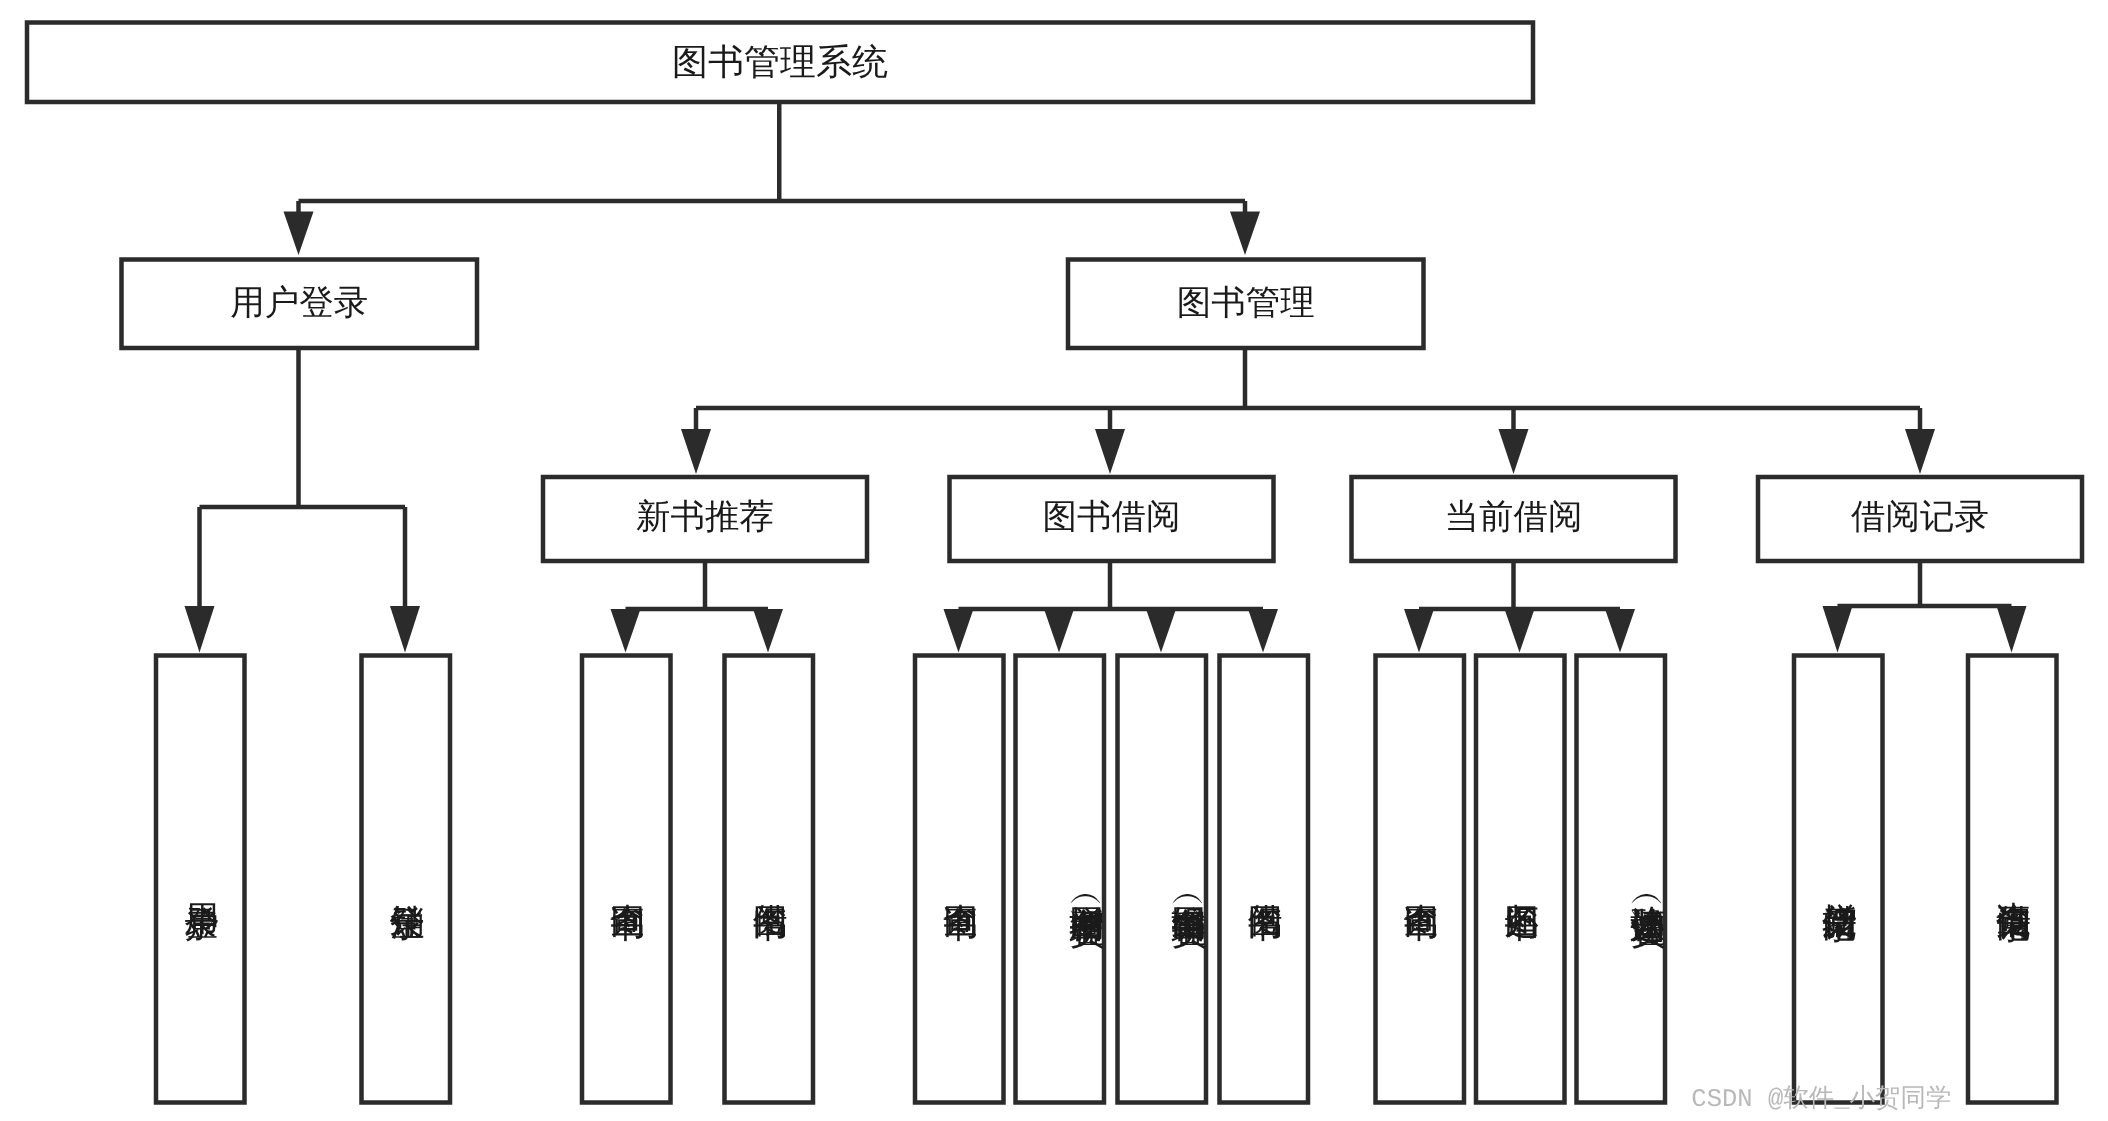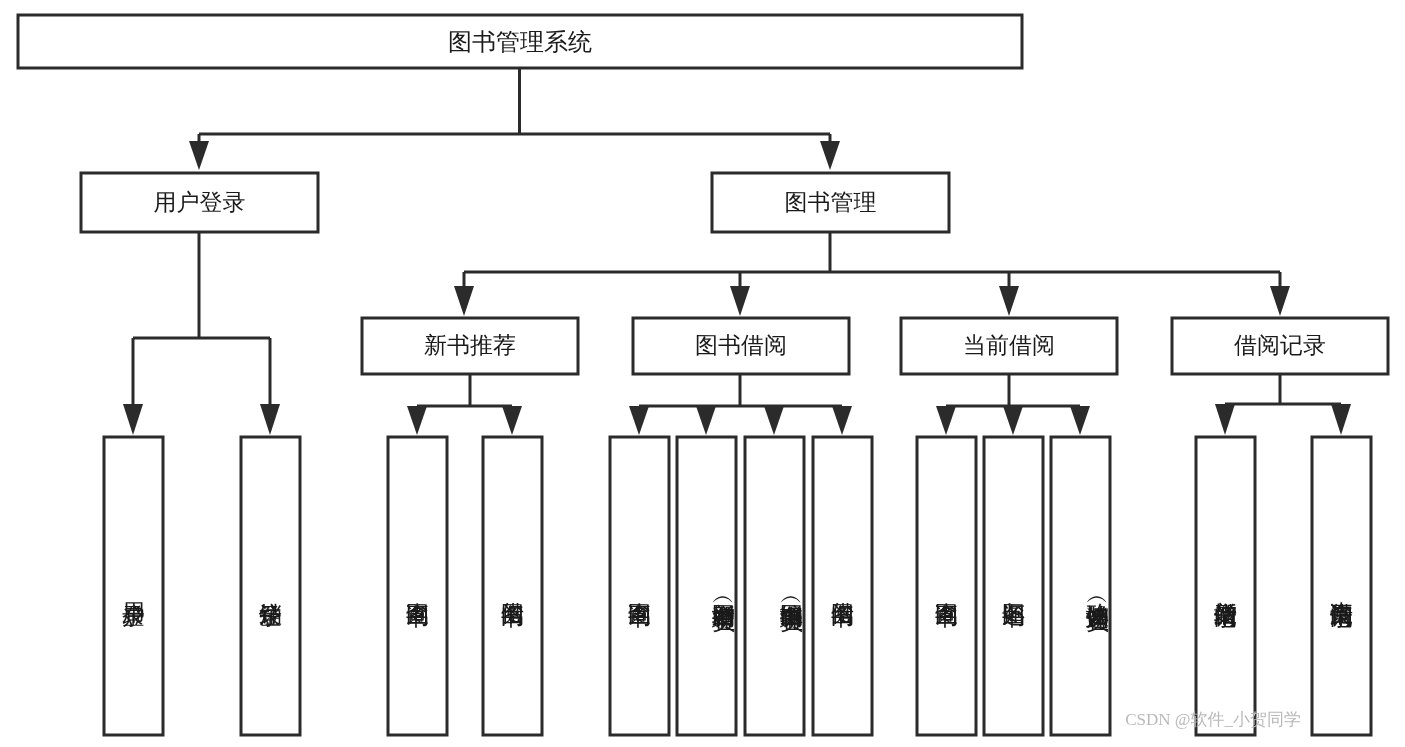--- a/index.html
+++ b/index.html
@@ -64,22 +64,22 @@
     font-size: 23px;
     line-height: 1.08;
     color: #1a1a1a;
     letter-spacing: 1px;
     white-space: nowrap;
     pointer-events: none;
   }
   .watermark {
     position: absolute;
     right: 8px;
-    bottom: 16px;
-    font-family: Liberation Serif, serif;
+    bottom: 4px;
+    font-family: Liberation Mono, monospace;
     font-size: 17px;
     color: #b9b9b9;
     white-space: nowrap;
   }
 </style>
 </head>
 <body>
 
 <div id="diagram-root">
 

